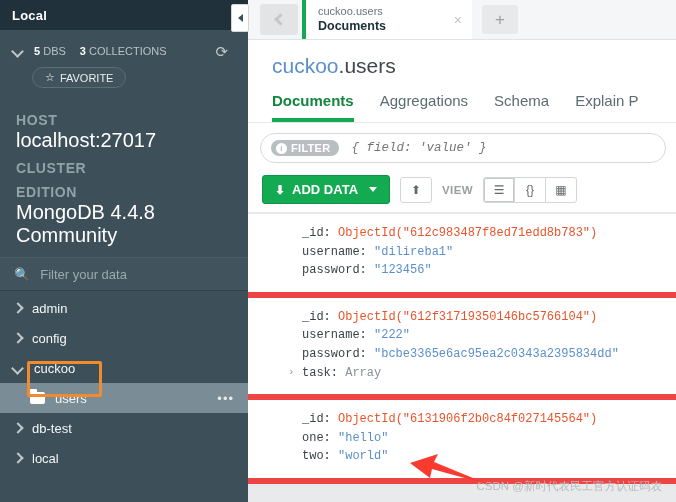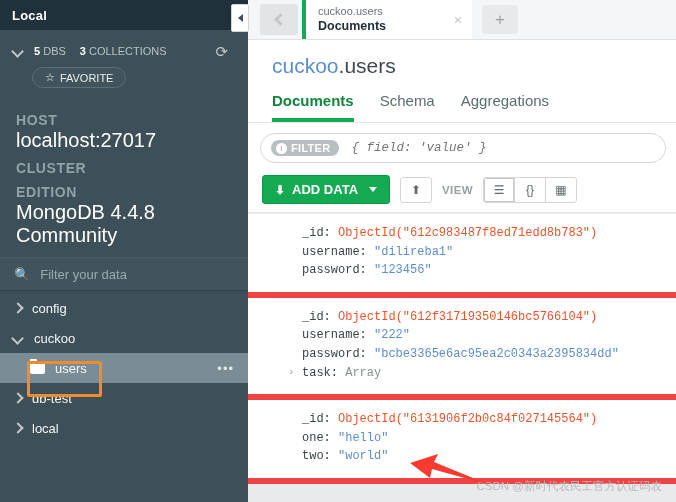--- a/index.html
+++ b/index.html
@@ -227,20 +227,24 @@
     </div>
 
     <div class="sb-filter">
       <span class="search-glyph">🔍</span>
       <input class="filter-input" placeholder="Filter your data" style="">
     </div>
 
     <div class="tree">
       <div class="tree-row">
         <span class="chev-right"></span>
+        <span>admin</span>
+      </div>
+      <div class="tree-row">
+        <span class="chev-right"></span>
         <span>config</span>
       </div>
       <div class="tree-row">
         <span class="chev-down"></span>
         <span>cuckoo</span>
       </div>
       <div class="tree-row child selected">
         <span class="folder-icon"></span>
         <span>users</span>
         <span class="row-dots">•••</span>
@@ -276,22 +280,23 @@
       </div>
       <div class="tab-plus">+</div>
     </div>
 
     <div class="ns-header">
       <div class="ns-title"><span class="db">cuckoo</span><span>.</span><span>users</span></div>
     </div>
 
     <div class="navtabs">
       <div class="navtab active">Documents</div>
+      <div class="navtab">Aggregations</div>
       <div class="navtab">Schema</div>
-      <div class="navtab">Aggregations</div>
+      <div class="navtab">Explain P</div>
     </div>
 
     <div class="filterbar">
       <div class="filter-pill">
         <span class="filter-badge">
           <span class="info-dot">i</span>
           <span>FILTER</span>
         </span>
         <input class="filter-input-main" placeholder="{ field: 'value' }" style="">
       </div>

